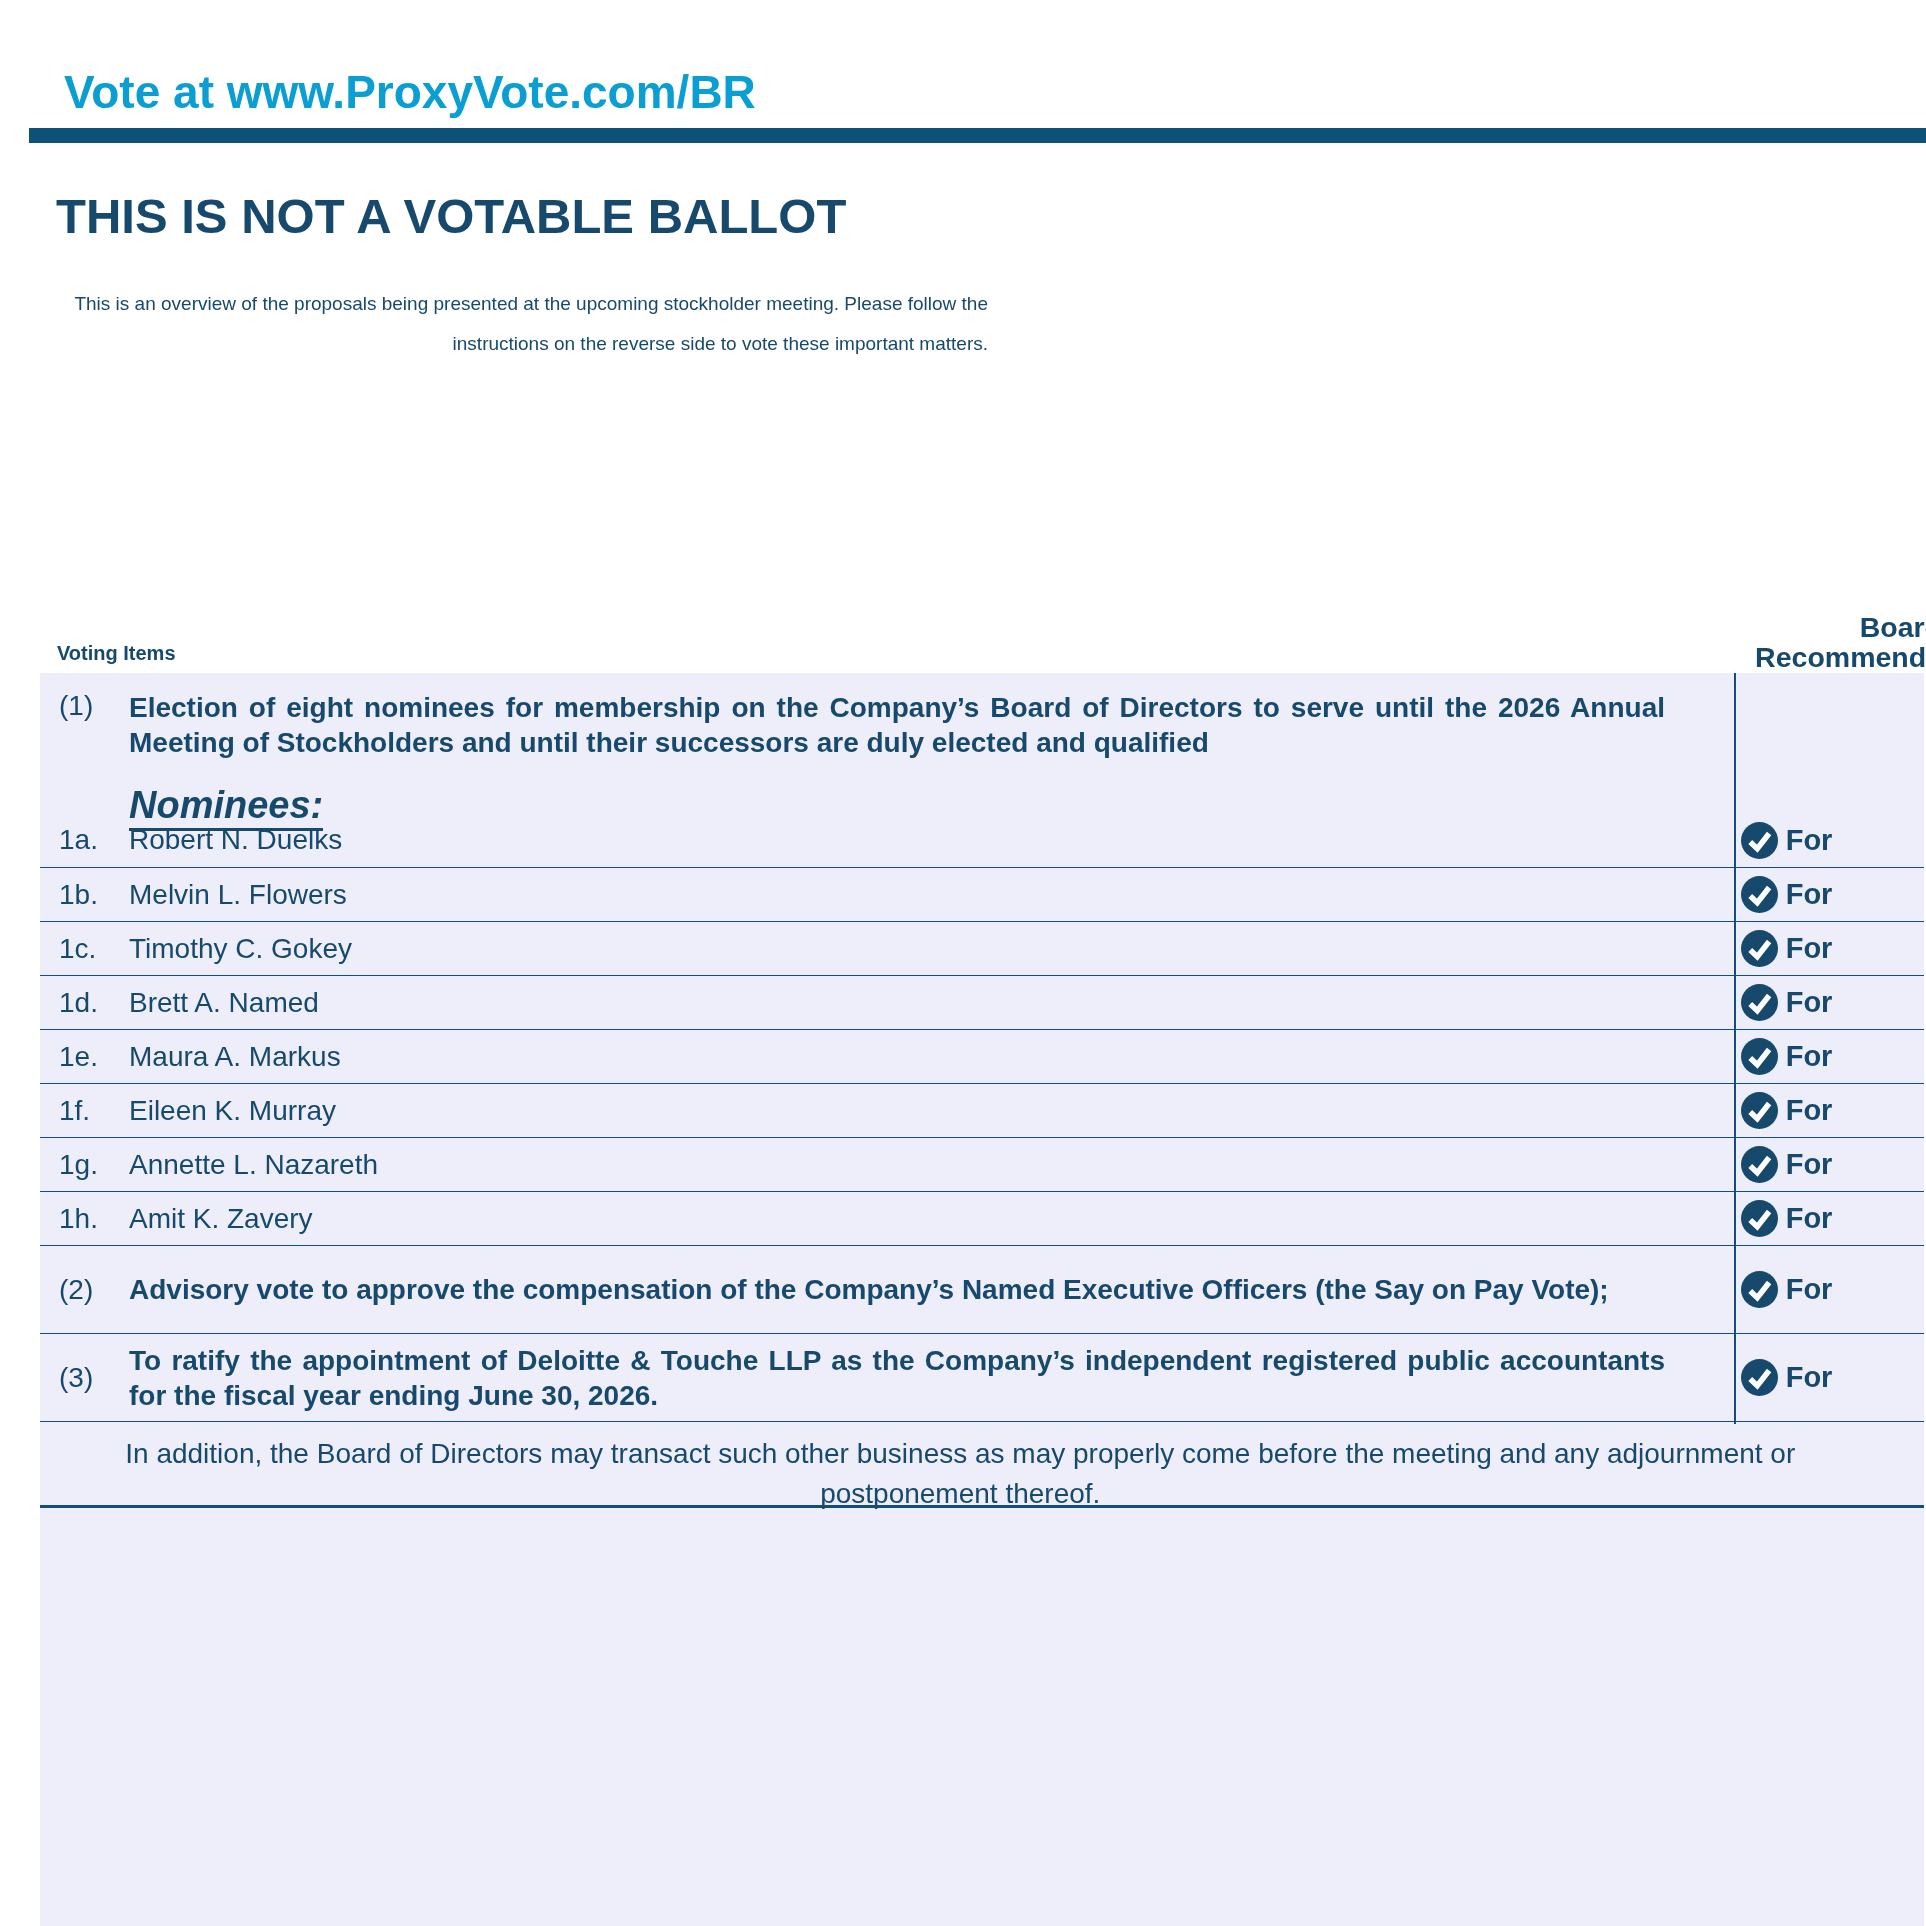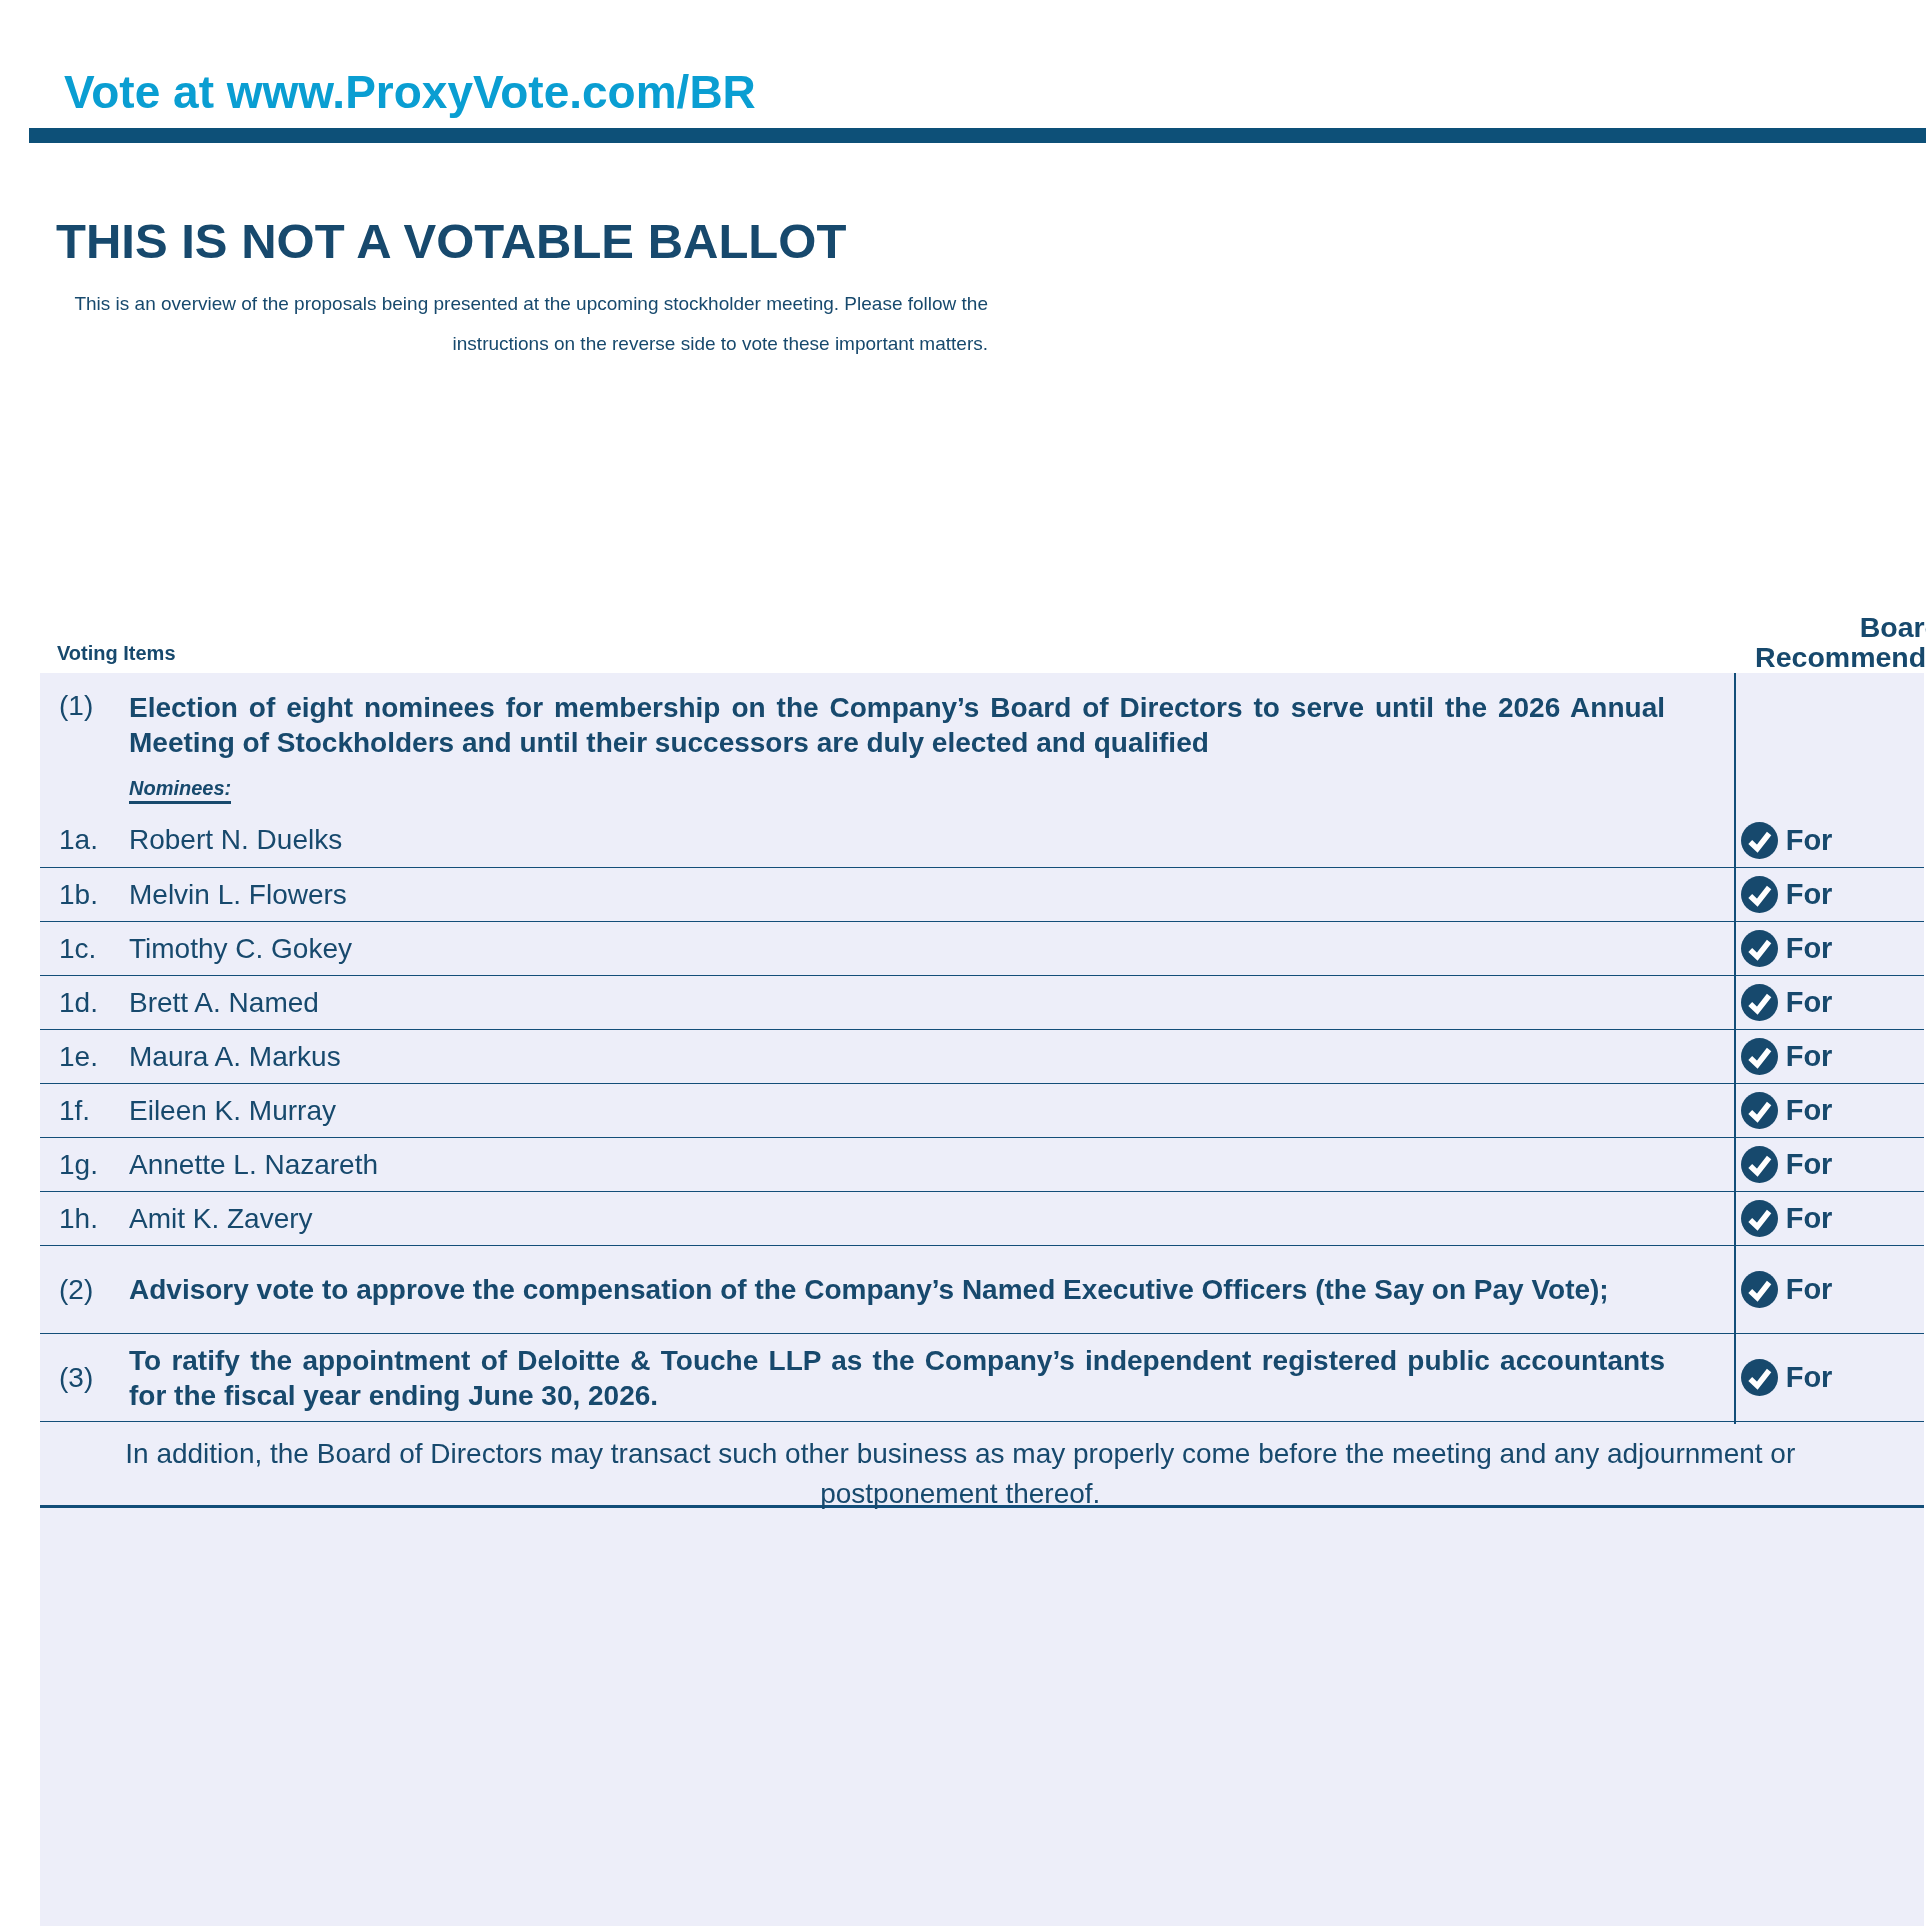--- a/index.html
+++ b/index.html
@@ -20,21 +20,21 @@
   .brand-header{
     position:absolute;left:64px;top:43px;
     font-size:46px;font-weight:700;color:var(--cyan);
     white-space:nowrap;line-height:1.1;margin-top:24px;
   }
   .top-bar{
     position:absolute;left:29px;top:128px;width:1913px;height:15.4px;
     background:var(--navy-bar);
   }
   .notice-title{
-    position:absolute;left:56px;top:216px;
+    position:absolute;left:56px;top:191px;
     font-size:49px;font-weight:700;line-height:1.05;white-space:nowrap;
   }
   .notice-desc{
     position:absolute;left:56px;top:284px;width:932px;
     font-size:19px;line-height:40px;text-align:right;
   }
 
   .voting-items-label{
     position:absolute;left:57px;top:642px;
     font-size:20px;font-weight:700;white-space:nowrap;
@@ -63,22 +63,22 @@
   .check-icon path{fill:none;stroke:#ffffff;stroke-width:15;}
   .for-label{font-size:29px;font-weight:700;margin-left:7.7px;}
 
   .row-p1{height:140px;}
   .row-p1 .cell-main{align-items:flex-start;padding-top:16.6px;}
   .ptext{
     flex:1 1 auto;font-size:28px;font-weight:700;line-height:35px;
     text-align:justify;padding-right:21px;
   }
   .nominees-label{
-    display:inline-block;margin-top:17px;
-    font-size:20px;font-weight:700;font-style:italic;
+    display:inline-block;margin-top:24px;
+    font-size:38px;font-weight:700;font-style:italic;
     border-bottom:3.1px solid var(--navy-text);padding-bottom:1.5px;
   }
   .row-nominee-first{height:53px;}
   .row-nominee{height:54px;}
   .row-p2{height:88px;}
   .row-p3{height:88px;}
   .row-closing{height:84px;display:block;text-align:center;}
   .closing-text{
     font-size:28px;line-height:40px;padding:11.6px 62px 0 18.5px;
   }

